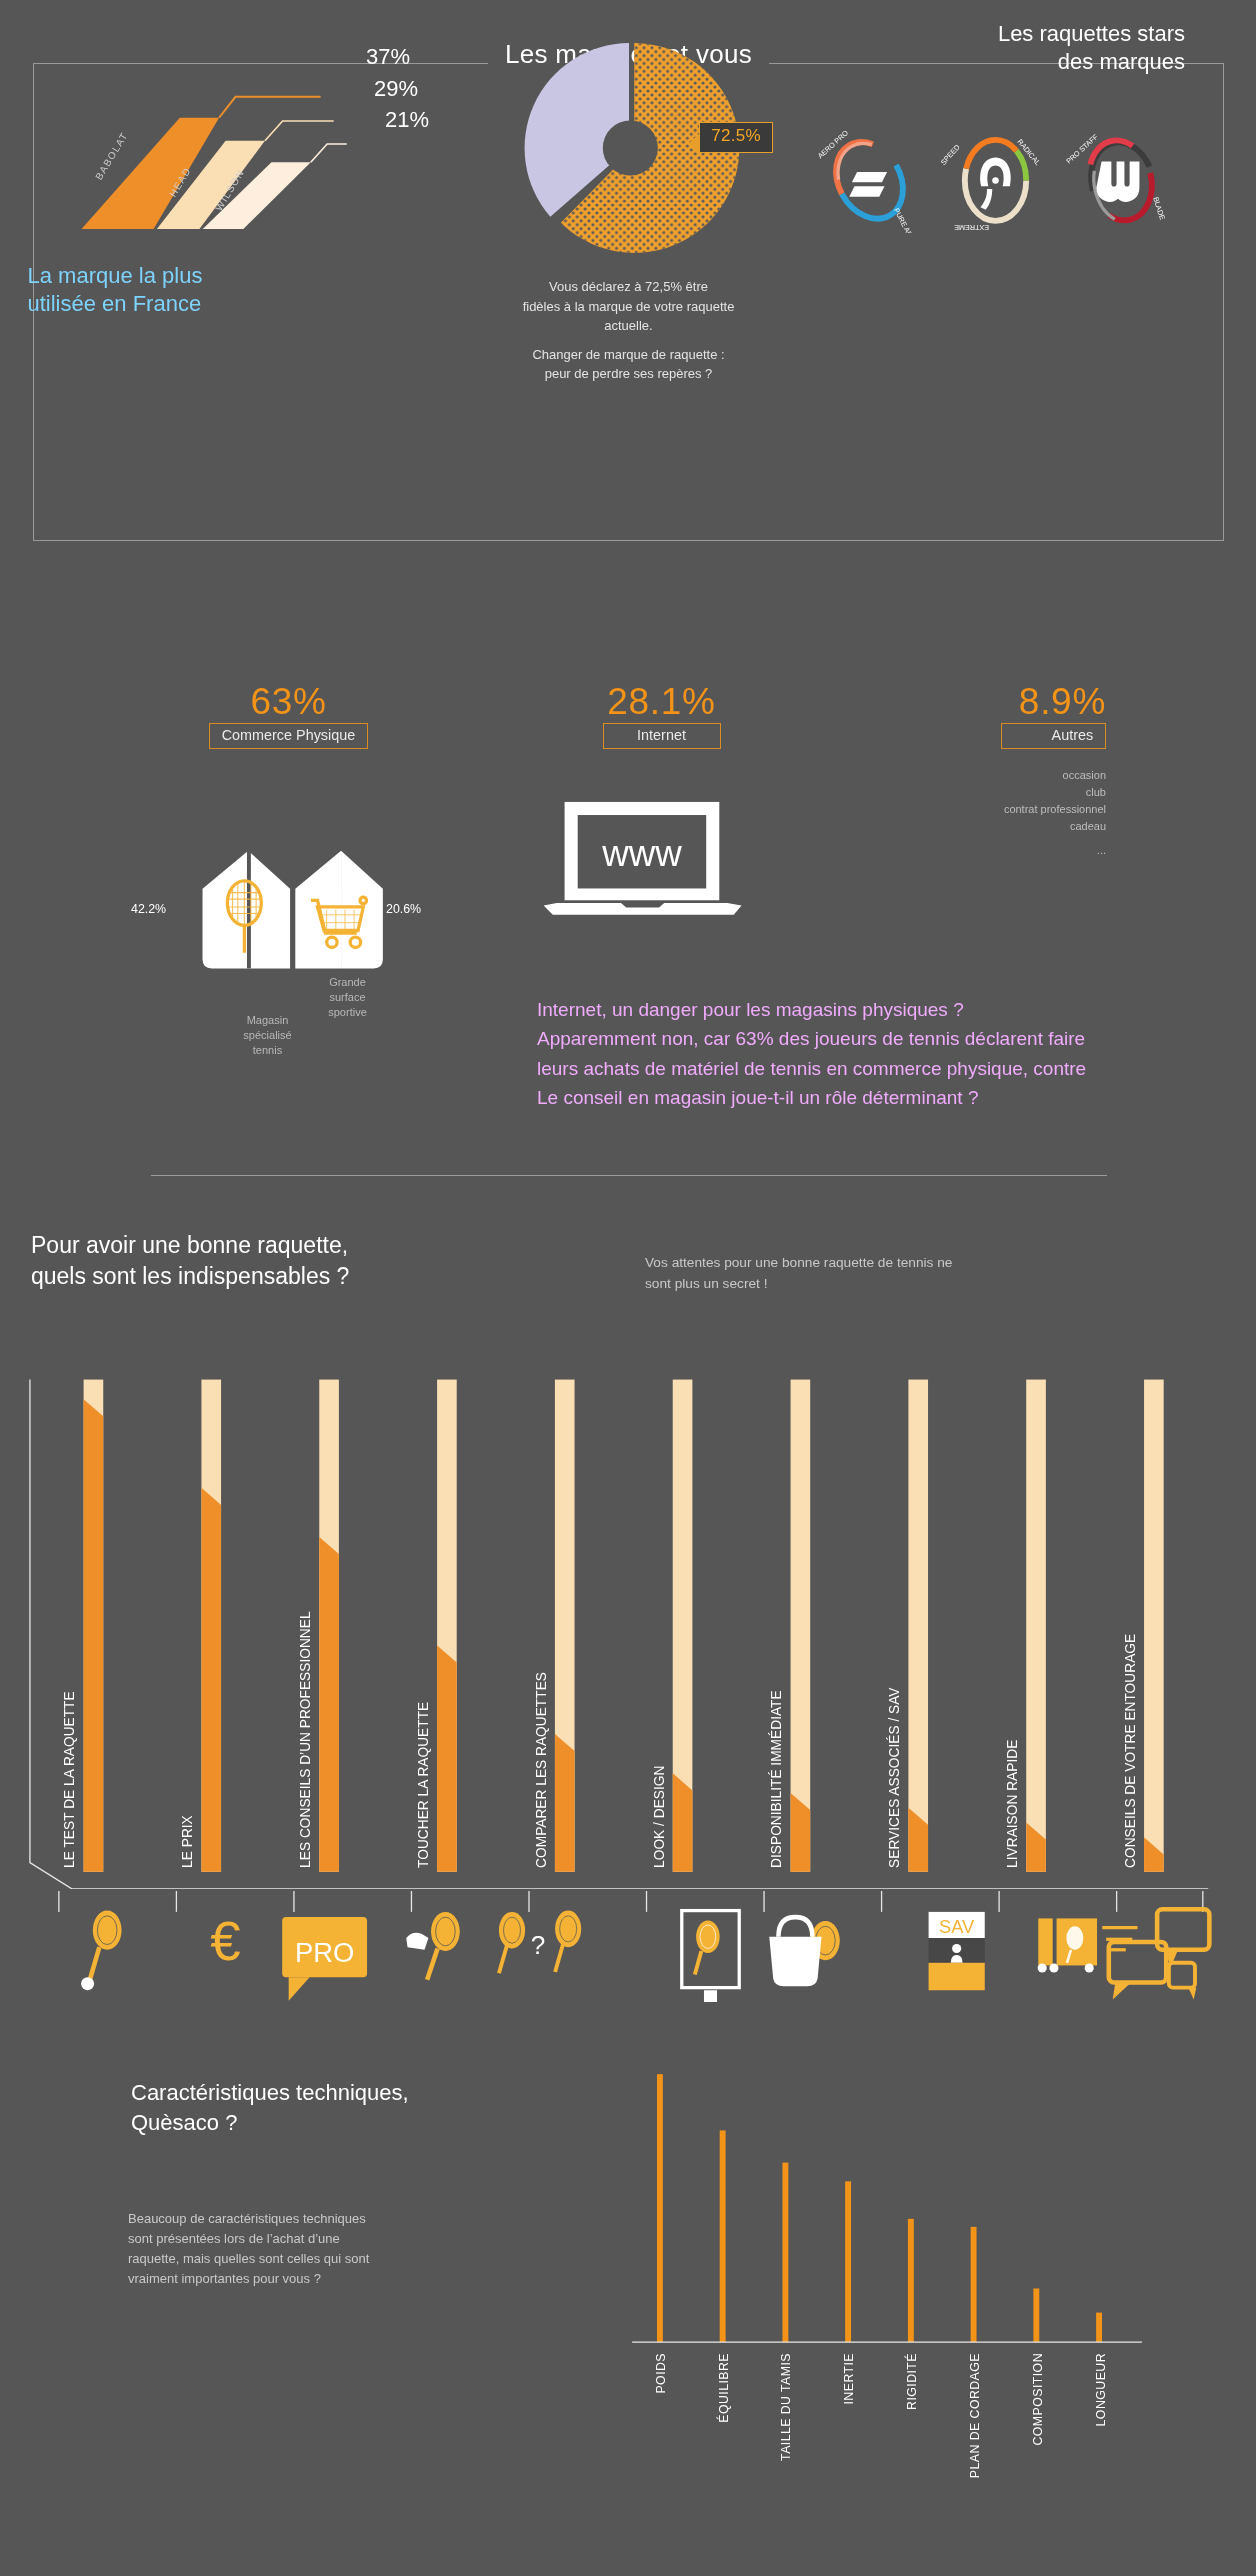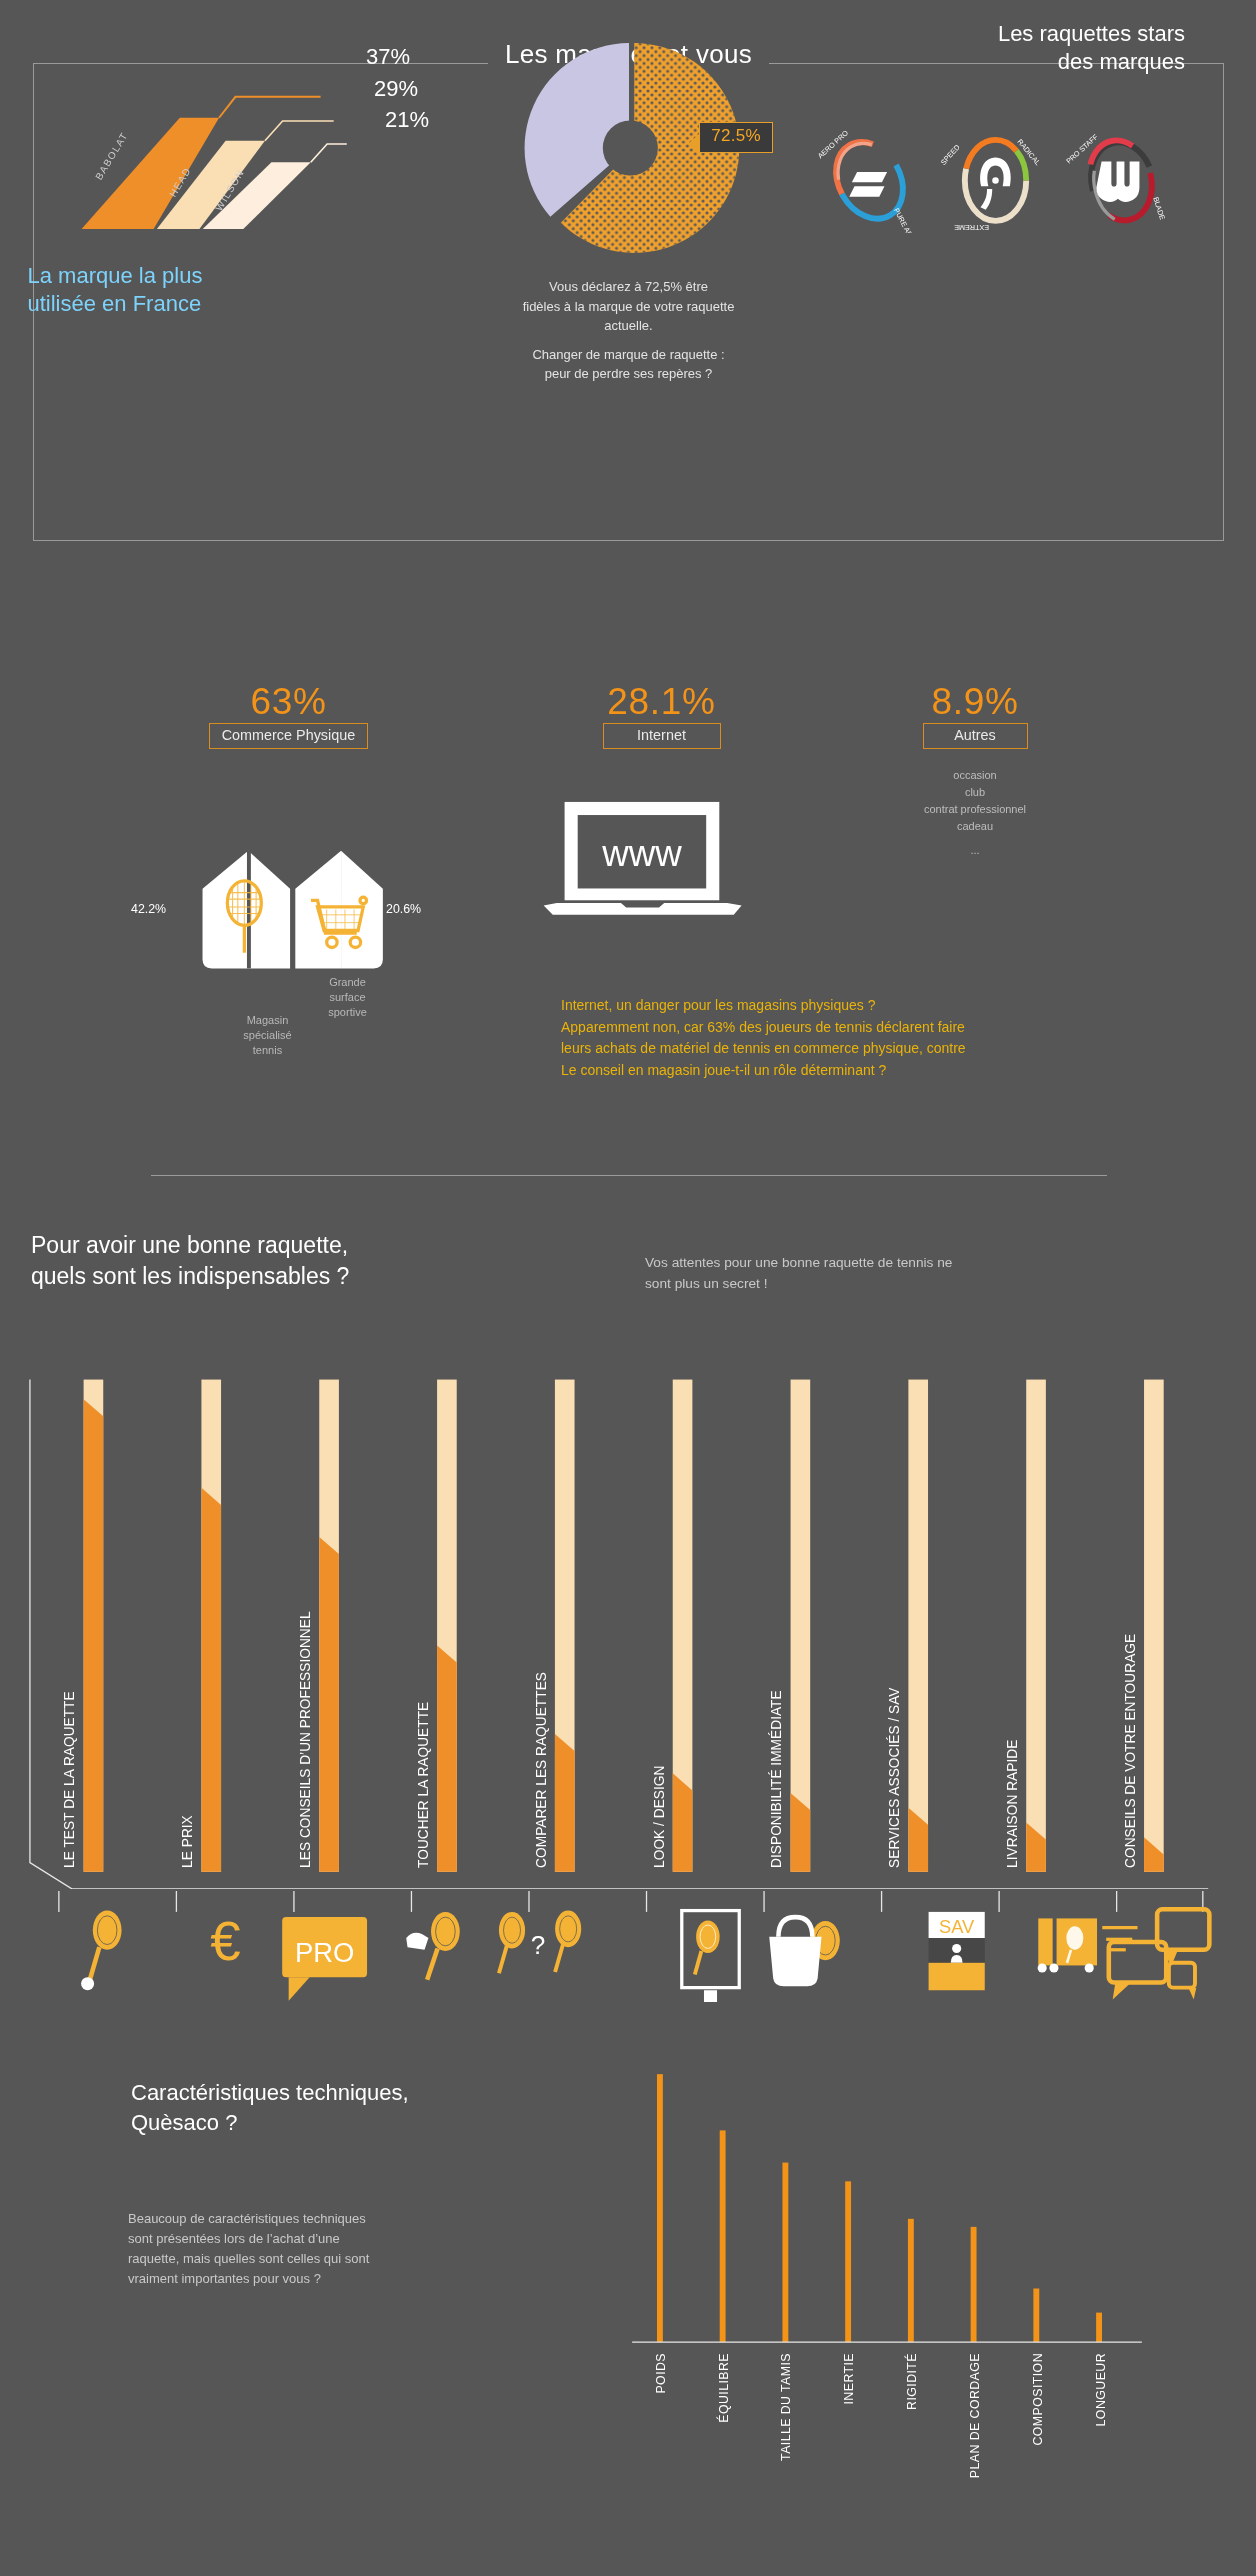--- a/index.html
+++ b/index.html
@@ -90,40 +90,40 @@
   }
   .stat-col { position: absolute; text-align: center; }
   .stat-big { font-size: 37px; color: #f39318; font-weight: 400; letter-spacing: 0.7px; }
   .stat-chip {
     display: inline-block; border: 1.3px solid #d98c20; color: #eaeaea;
     font-size: 14.4px; font-weight: 300; padding: 3.3px 11.8px 4.6px; margin-top: 0;
     min-width: 137px;
   }
   .col-phys { left: 151px; top: 681px; width: 275px; }
   .col-net  { left: 524px; top: 681px; width: 275px; }
-  .col-autre{ left: 844px; top: 681px; width: 262px; }
+  .col-autre{ left: 844px; top: 681px; width: 262px; text-align: right; }
   .autres-list {
     margin-top: 18.3px; color: #bdbdbd; font-size: 11px; font-weight: 300; line-height: 1.55;
   }
   .houses { position: absolute; left: 196px; top: 805px; width: 183px; height: 164px; }
   .house-pct {
     position: absolute; color: #ffffff; font-size: 12.4px; font-weight: 300;
   }
   .pct-left  { left: 131px; top: 902px; }
   .pct-right { left: 386px; top: 902px; }
   .house-lab {
     position: absolute; text-align: center; color: #b8b8b8;
     font-size: 11px; font-weight: 300; line-height: 1.35; width: 79px;
   }
   .lab-left  { left: 228px; top: 975px; margin-top: 38px; }
   .lab-right { left: 308px; top: 975px; }
   .laptop { position: absolute; left: 537px; top: 798px; }
   .net-paragraph {
     position: absolute; left: 537px; top: 995px; width: 694px;
-    color: #eab308; font-size: 14px; font-weight: 300; line-height: 1.55; margin-left: 24px;
+    color: #f0abfc; font-size: 19px; font-weight: 300; line-height: 1.55;
   }
   .divider-rule {
     position: absolute; left: 151px; top: 1175px; width: 956px; height: 0.7px;
     background: #9b9b9b;
   }
 
   
   .sec3-title {
     position: absolute; left: 31px; top: 1230px; width: 589px;
     font-size: 23px; font-weight: 400; line-height: 1.35;

